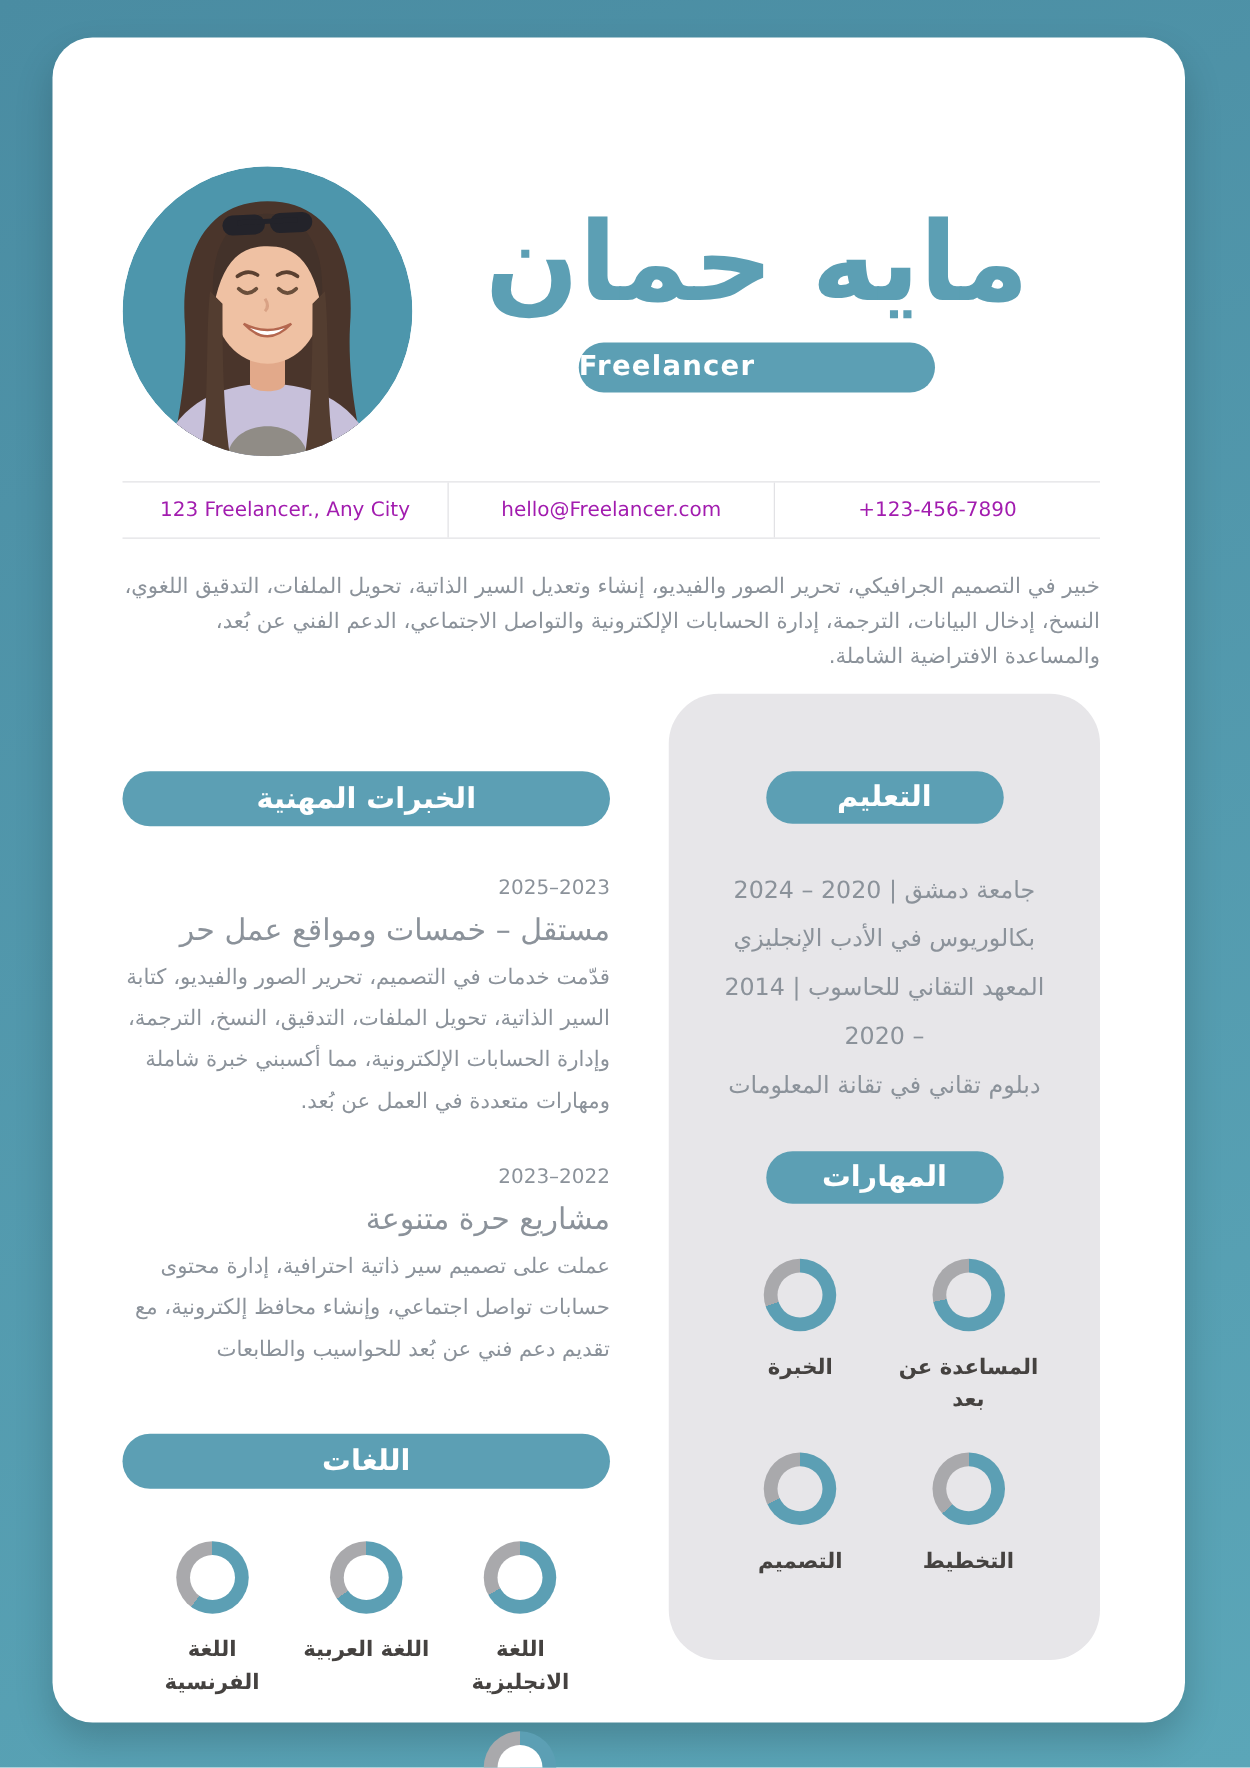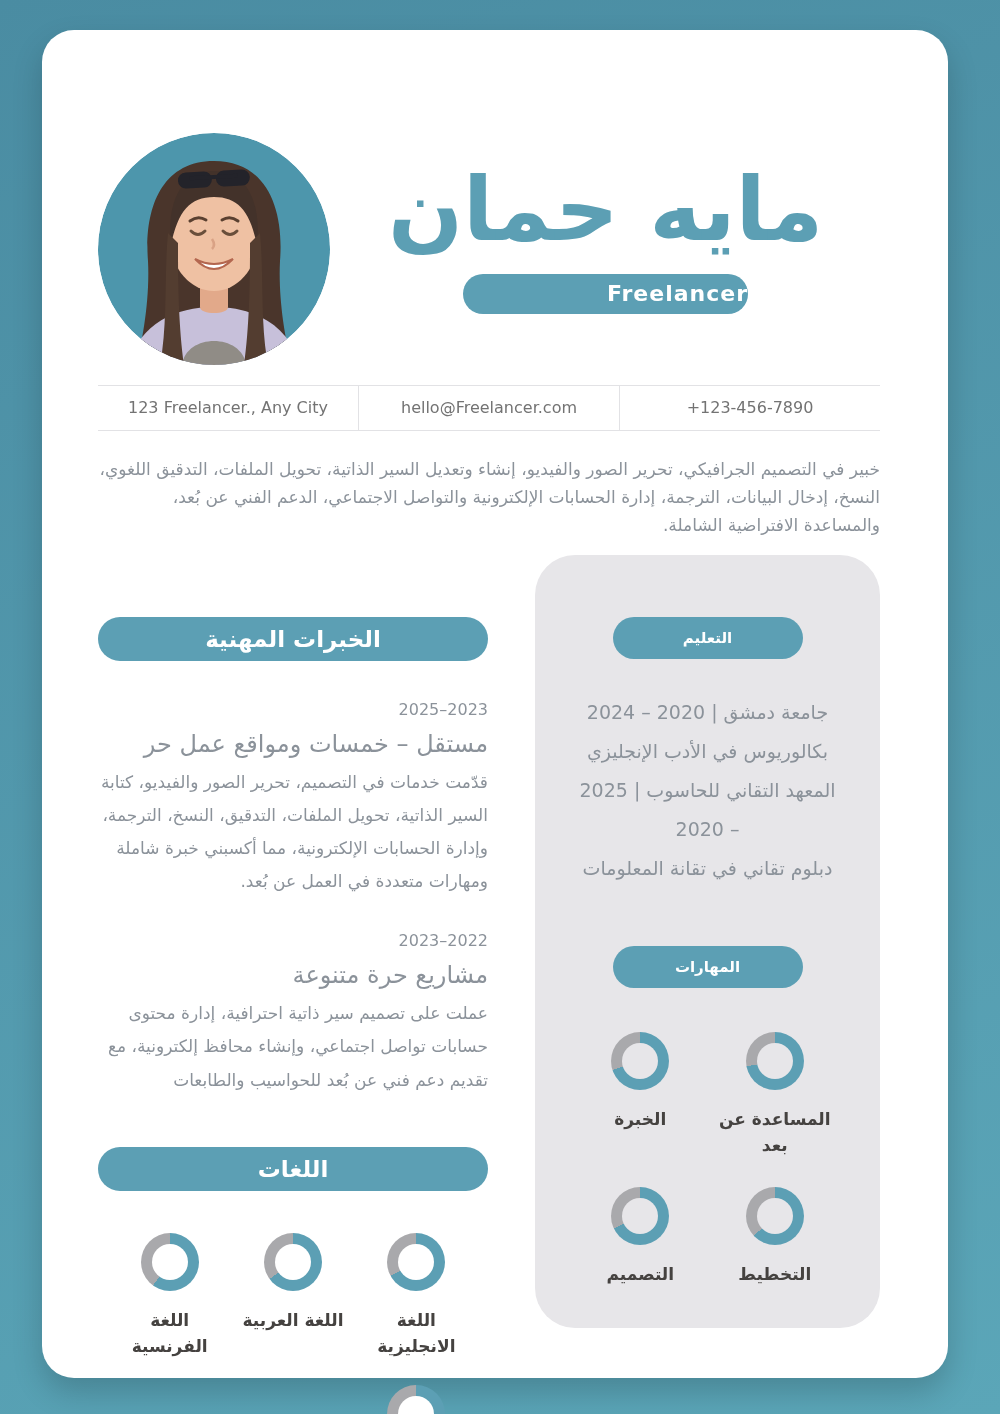--- a/index.html
+++ b/index.html
@@ -20,47 +20,47 @@
     padding:0 68px 0 56px;
   }
   
   .top{display:flex;align-items:flex-start;gap:58px;padding-top:103px;}
   .avatar{width:232px;height:232px;flex:none;border-radius:50%;overflow:hidden;}
   .avatar svg{display:block;width:232px;height:232px;}
   .identity{flex:1;display:flex;flex-direction:column;align-items:center;padding:26px 70px 0 0;}
   .name{direction:rtl;font-size:88px;line-height:1.15;font-weight:700;color:var(--accent);letter-spacing:-2px;white-space:nowrap;}
   .badge{
     margin-top:14px;min-width:285px;height:40px;line-height:40px;border-radius:21px;
-    background:var(--accent);color:#fff;font-weight:700;font-size:22px;letter-spacing:1px;text-align:right;
+    background:var(--accent);color:#fff;font-weight:700;font-size:22px;letter-spacing:1px;text-align:left;
   }
   
   .contact-bar{
     margin-top:20px;width:100%;display:flex;
     border-top:1px solid var(--line);border-bottom:1px solid var(--line);
   }
   .contact-cell{
     flex:1;height:44px;line-height:43px;text-align:center;
-    color:#737373;font-size:16px;
+    color:#a21caf;font-size:16px;
   }
   .contact-cell + .contact-cell{border-left:1px solid var(--line);}
   
   .summary{
     direction:rtl;text-align:right;margin-top:24px;
     color:var(--text-muted);font-size:17px;line-height:1.65;
   }
   
   .columns{display:flex;align-items:flex-start;margin-top:16px;}
   .col-left{width:390px;padding-top:62px;}
   .col-right{width:345px;margin-left:auto;background:var(--panel);border-radius:40px;min-height:773px;padding:62px 38px 40px;}
   .pill{
     background:var(--accent);color:#fff;font-weight:700;text-align:center;
     border-radius:999px;direction:rtl;
   }
   .pill-wide{width:100%;height:44px;line-height:44px;font-size:23px;}
-  .pill-small{width:190px;height:42px;line-height:42px;font-size:15px;margin:0 auto;}
+  .pill-small{width:190px;height:42px;line-height:42px;font-size:23px;margin:0 auto;}
   
   .xp{direction:rtl;text-align:right;margin-top:36px;color:var(--text-muted);}
   .xp + .xp{margin-top:30px;}
   .xp-dates{font-size:16px;line-height:1.6;}
   .xp-title{font-size:24px;line-height:1.8;}
   .xp-desc{font-size:17px;line-height:1.95;}
   
   .edu{margin-top:34px;direction:rtl;text-align:center;color:var(--text-muted);}
   .edu p{font-size:19px;line-height:2.05;}
   
@@ -170,25 +170,25 @@
         </div>
       </div>
     </div>
 
     <div class="col-right">
       <div class="pill pill-small">التعليم</div>
 
       <div class="edu">
         <p>جامعة دمشق | 2020 – 2024</p>
         <p>بكالوريوس في الأدب الإنجليزي</p>
-        <p>المعهد التقاني للحاسوب | 2025 – 2020</p>
+        <p>المعهد التقاني للحاسوب | 2014 – 2020</p>
         <p>دبلوم تقاني في تقانة المعلومات</p>
       </div>
 
-      <div class="pill pill-small" style="margin-top:58px;">المهارات</div>
+      <div class="pill pill-small" style="margin-top:33px;">المهارات</div>
 
       <div class="skill-grid">
         <div class="meter">
           <div class="donut" style="background: conic-gradient(var(--accent) 0 72%, var(--track) 72% 100%);"></div>
           <div class="meter-label">المساعدة عن بعد</div>
         </div>
         <div class="meter">
           <div class="donut" style="background: conic-gradient(var(--accent) 0 70%, var(--track) 70% 100%);"></div>
           <div class="meter-label">الخبرة</div>
         </div>

